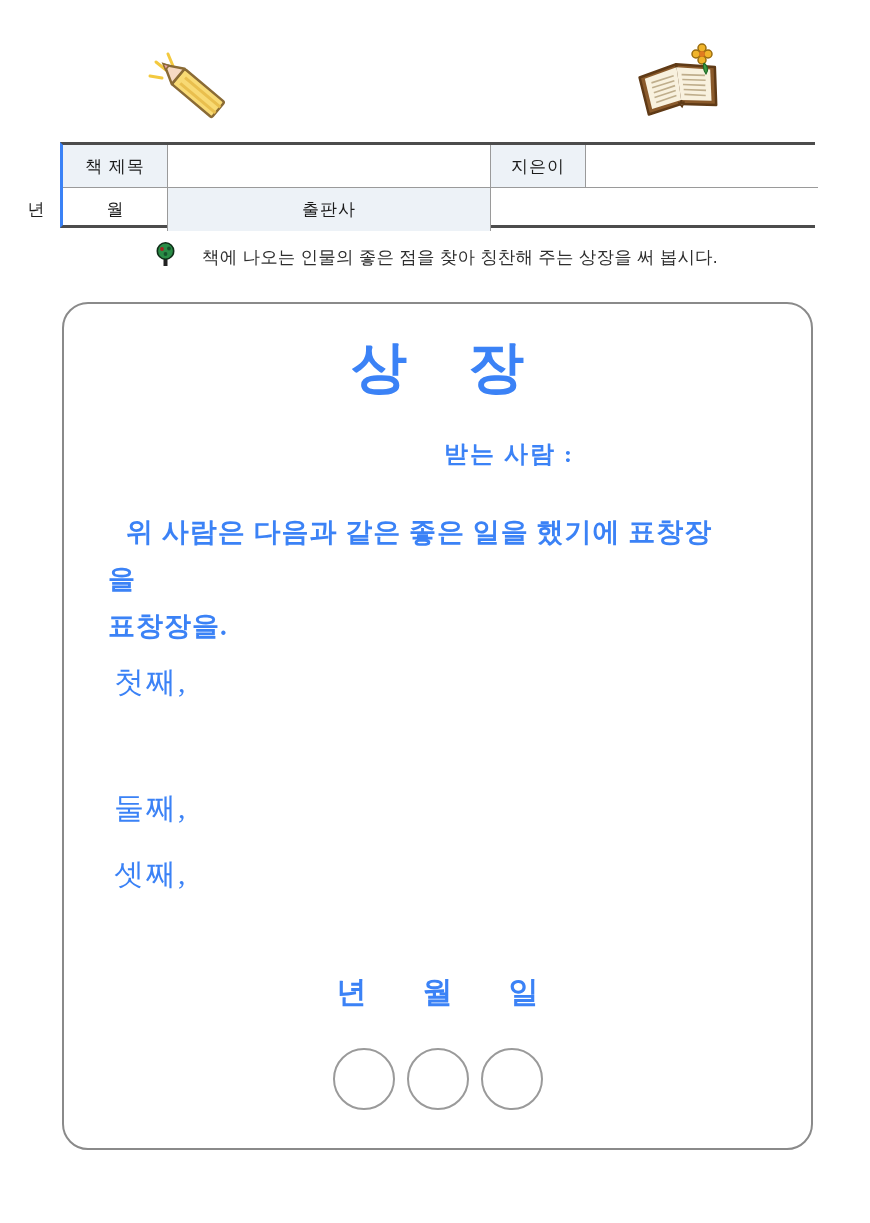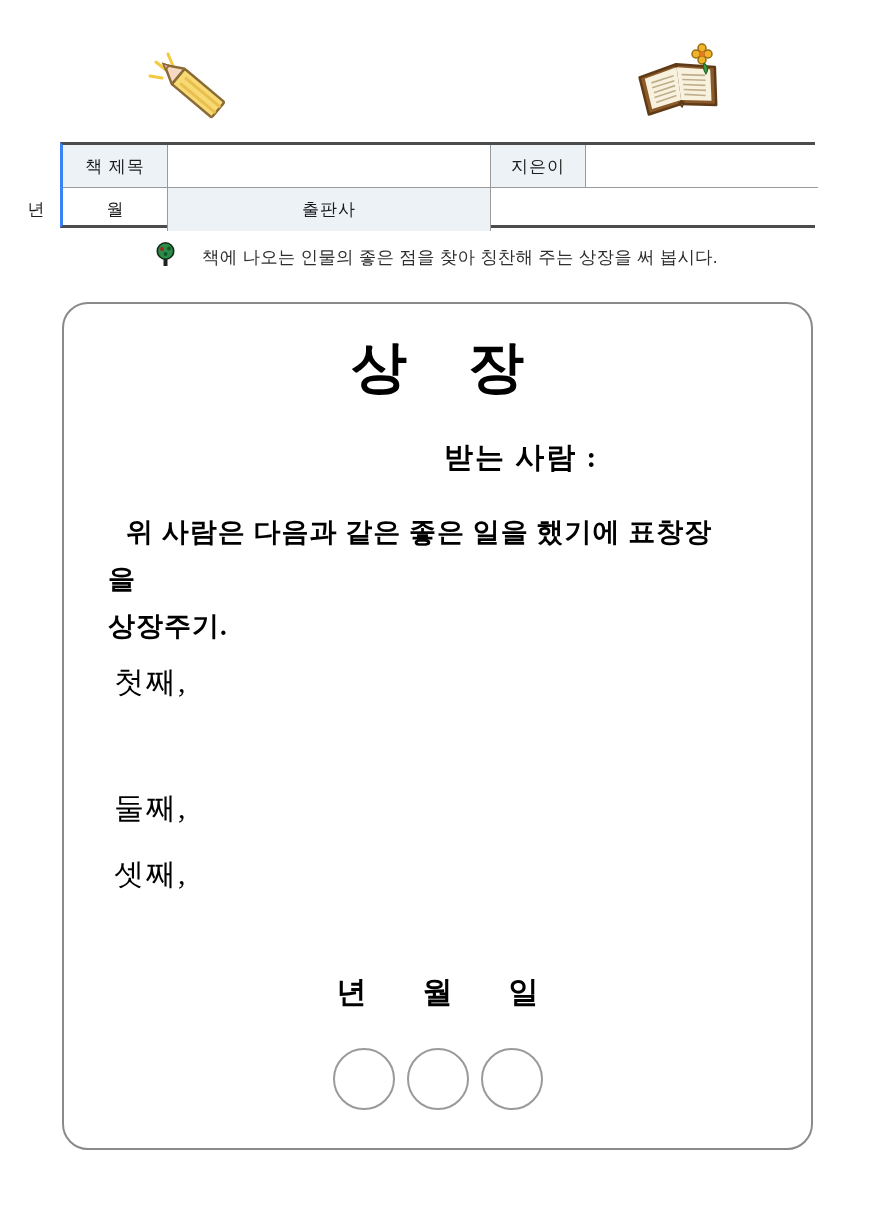--- a/index.html
+++ b/index.html
@@ -65,35 +65,35 @@
 
   
   .certificate {
     position: absolute;
     left: 62px; top: 302px;
     width: 751px; height: 848px;
     border: 2px solid #8a8a8a;
     border-radius: 26px;
     background: #ffffff;
     font-family: "Liberation Serif", "DejaVu Serif", serif;
-    color: #000000;
+    color: #3b82f6;
   }
   .cert-title {
     position: absolute;
     left: 0; top: 26px; width: 100%;
     text-align: center;
     font-size: 56px;
     font-weight: bold;
     letter-spacing: 0.42em;
     text-indent: 0.42em;
   }
   .cert-recipient {
     position: absolute;
     left: 380px; top: 134px;
-    font-size: 29px;
+    font-size: 24px;
     font-weight: bold;
     letter-spacing: 2px;
   }
   .cert-body {
     position: absolute;
     left: 44px; top: 205px;
     width: 625px;
     font-size: 27px;
     font-weight: bold;
     line-height: 47px;
@@ -217,21 +217,21 @@
     <span class="instruction-text">책에 나오는 인물의 좋은 점을 찾아 칭찬해 주는 상장을 써 봅시다.</span>
   </div>
 
   <div class="certificate">
     <div class="cert-title">상 장</div>
 
     <div class="cert-recipient">받는 사람 :</div>
 
     <div class="cert-body">
       <div class="line1">위 사람은 다음과 같은 좋은 일을 했기에 표창장을</div>
-      <div class="line2">상장주기.</div>
+      <div class="line2">표창장을.</div>
     </div>
 
     <div class="cert-item item-0">첫째,</div>
     <div class="cert-item item-1">둘째,</div>
     <div class="cert-item item-2">셋째,</div>
 
     <div class="cert-date">
       <span>년</span>
       <span>월</span>
       <span>일</span>

